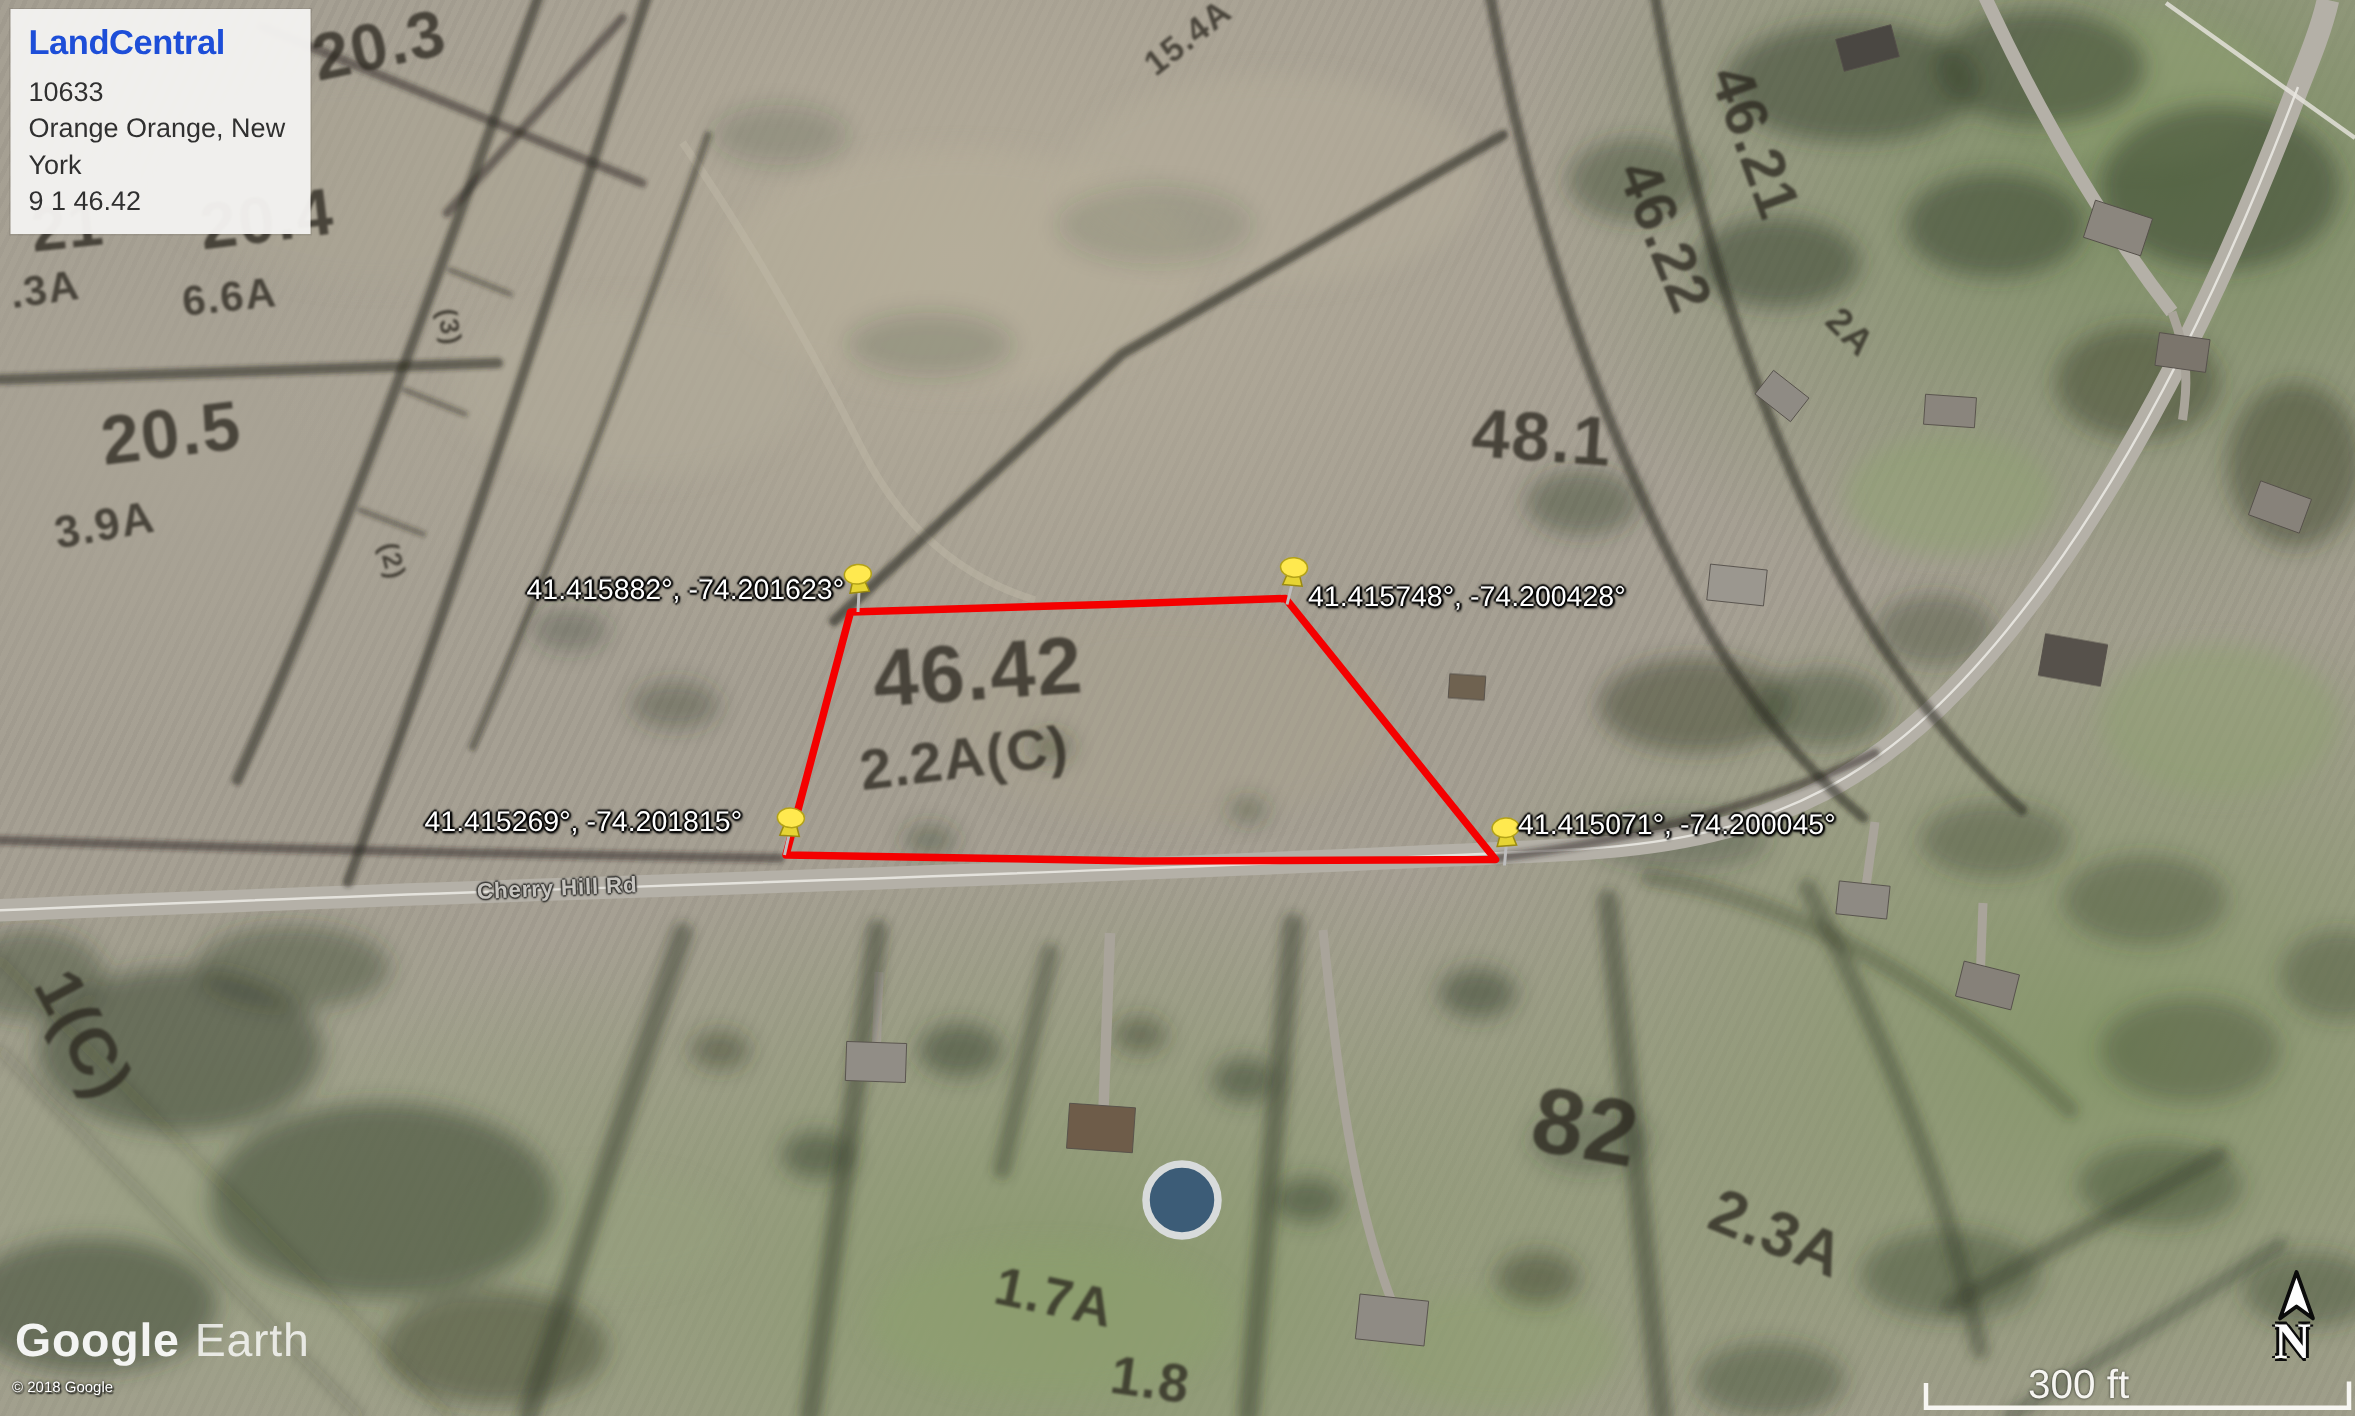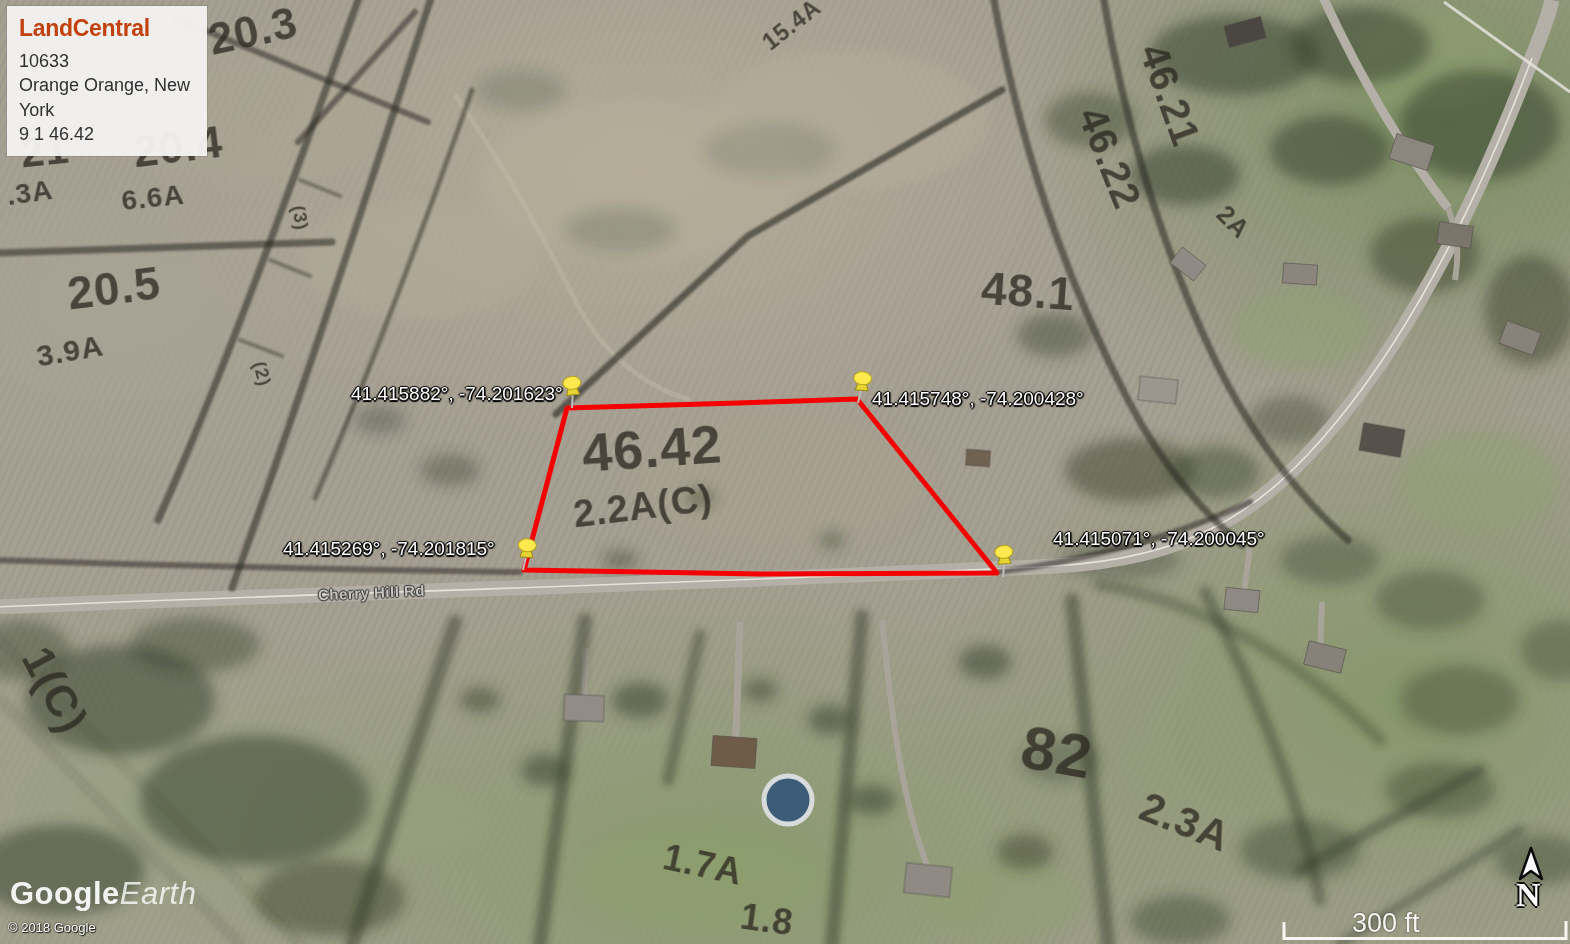--- a/index.html
+++ b/index.html
@@ -26,31 +26,31 @@
   
   .coord{
     position:absolute;font-size:19px;color:#fff;white-space:nowrap;
     text-shadow:-1.5px 0 1px #000,1.5px 0 1px #000,0 -1.5px 1px #000,0 1.5px 1px #000,1px 1px 2px #000;
   }
   .info-card{
     position:absolute;left:7px;top:6px;width:176px;
     background:rgba(243,242,240,0.97);padding:9px 12px 10px 12px;
     box-shadow:0 0 0 1px rgba(0,0,0,0.08);
   }
-  .info-card .brand{font-size:23px;font-weight:700;color:#c2410c;letter-spacing:-0.3px;margin-bottom:7px;}
+  .info-card .brand{font-size:23px;font-weight:700;color:#1d4ed8;letter-spacing:-0.3px;margin-bottom:7px;}
   .info-card .line{font-size:18px;color:#303030;line-height:1.35;}
   .road-label{
     position:absolute;left:318px;top:584px;transform:rotate(-2.5deg);
     font-size:15px;font-weight:700;color:#c6c4bf;letter-spacing:.5px;white-space:nowrap;
     text-shadow:-1px 0 1px #33322f,1px 0 1px #33322f,0 -1px 1px #33322f,0 1px 1px #33322f;
   }
   .ge-logo{position:absolute;left:10px;top:876px;font-size:31px;letter-spacing:.5px;white-space:nowrap;}
   .ge-logo .g1{color:rgba(255,255,255,0.92);font-weight:600;text-align:right;}
-  .ge-logo .g2{color:rgba(255,255,255,0.78);font-weight:400;margin-left:0;font-style:italic;}
-  .ge-copy{position:absolute;left:8px;top:920px;font-size:13px;color:#fff;
+  .ge-logo .g2{color:rgba(255,255,255,0.78);font-weight:400;margin-left:10px;}
+  .ge-copy{position:absolute;left:8px;top:920px;font-size:10px;color:#fff;
     text-shadow:0 0 2px #000,1px 1px 1px rgba(0,0,0,.8);}
   .scale-label{position:absolute;left:1352px;top:908px;font-size:27px;color:#f6f5f1;
     text-shadow:0 0 2px rgba(0,0,0,.7);}
   .north-n{position:absolute;left:1516px;top:876px;font-family:"Liberation Serif",serif;
     font-size:34px;font-weight:700;color:#fdfdfd;
     text-shadow:-2px 0 0 #0b0b0b,2px 0 0 #0b0b0b,0 -2px 0 #0b0b0b,0 2px 0 #0b0b0b;}
 </style>
 </head>
 <body>
 
@@ -251,21 +251,21 @@
   <div class="pl" style="left:767px;top:920px;font-size:36px;transform:translate(-50%,-50%) rotate(8deg);">1.8</div>
   <div class="pl" style="left:55px;top:690px; font-size:44px;transform:translate(-50%,-50%) rotate(62deg);">1(C)</div>
   <div class="pl" style="left:300px;top:218px;font-size:18px;transform:translate(-50%,-50%) rotate(80deg);">(3)</div>
   <div class="pl" style="left:262px;top:374px;font-size:18px;transform:translate(-50%,-50%) rotate(75deg);">(2)</div>
 
   <div class="road-label">Cherry Hill Rd</div>
 
   <div class="coord" style="left:351px;top:383px;">41.415882°, -74.201623°</div>
   <div class="coord" style="left:872px;top:388px;">41.415748°, -74.200428°</div>
   <div class="coord" style="left:283px;top:538px;">41.415269°, -74.201815°</div>
-  <div class="coord" style="left:1012px;top:528px;margin-left:41px;">41.415071°, -74.200045°</div>
+  <div class="coord" style="left:1012px;top:540px;">41.415071°, -74.200045°</div>
 
   <div class="info-card">
     <div class="brand">LandCentral</div>
     <div class="line">10633</div>
     <div class="line">Orange Orange, New York</div>
     <div class="line">9 1 46.42</div>
   </div>
 
   <div class="ge-logo">
     <span class="g1">Google</span><span class="g2">Earth</span>

